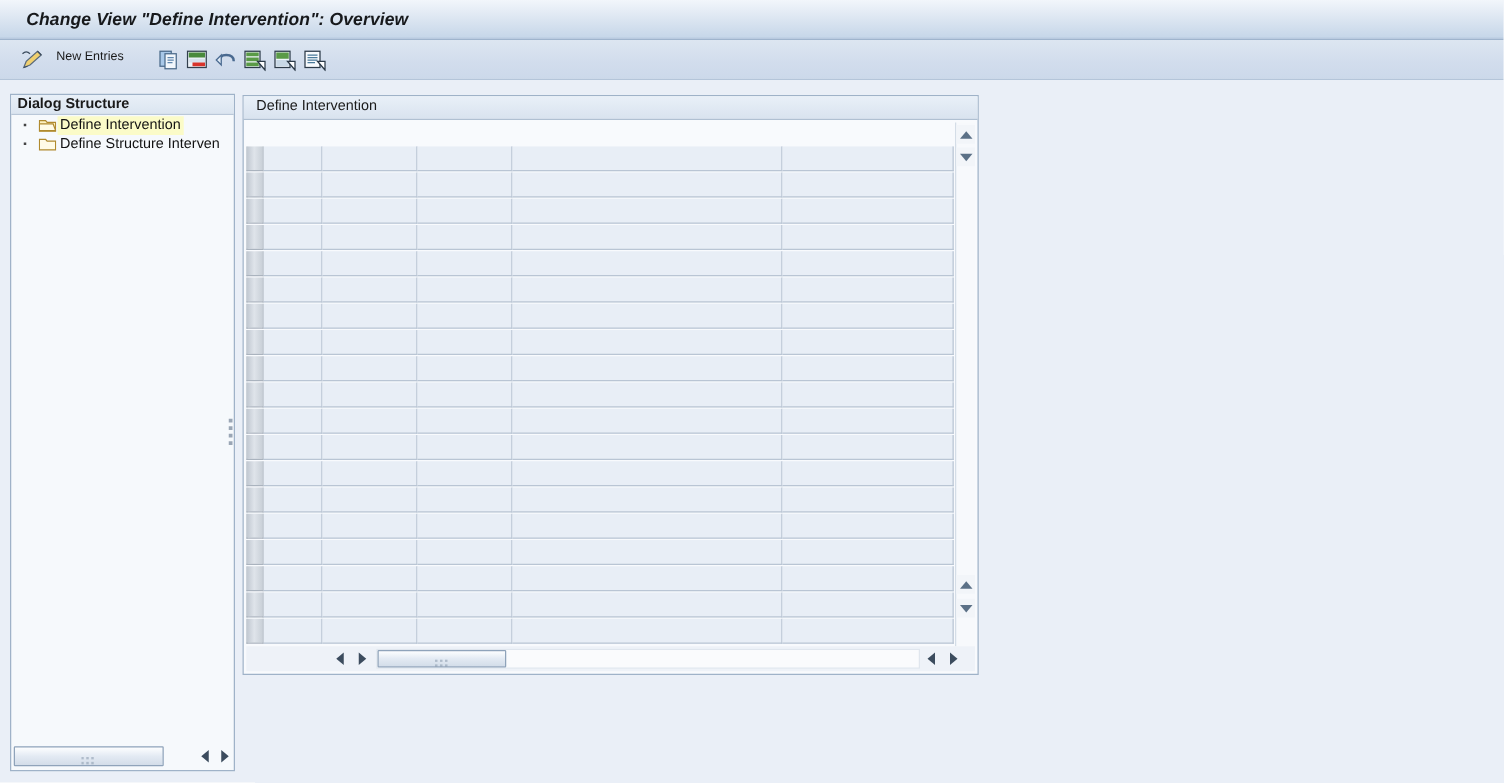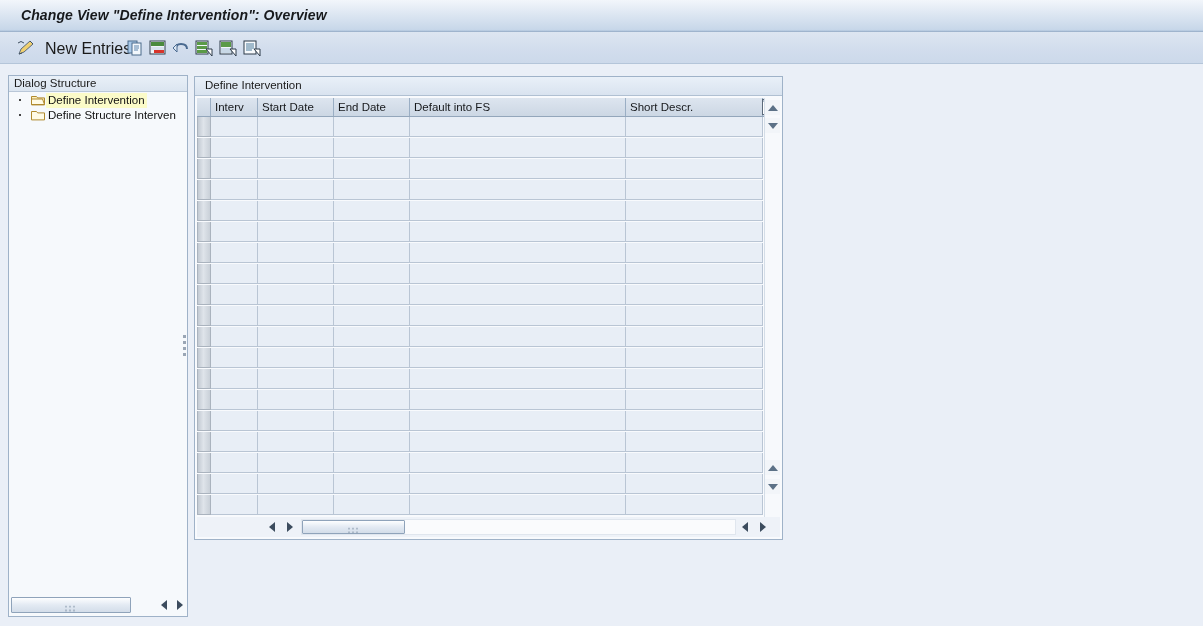--- a/index.html
+++ b/index.html
@@ -52,21 +52,21 @@
     box-sizing: border-box;
   }
   .tb-pencil {
     position: absolute;
     left: 16px; top: 7px;
     width: 20px; height: 18px;
   }
   .tb-newentries {
     position: absolute;
     left: 45px; top: 8px;
-    font-size: 16px;
+    font-size: 10px;
     color: #1a1a1a;
     white-space: nowrap;
     cursor: default;
   }
   .tb-icon {
     position: absolute;
     top: 7px;
     width: 18px; height: 18px;
   }
   .watermark {
@@ -104,20 +104,21 @@
     background: linear-gradient(to bottom, #e9f0f8 0%, #dbe5f0 100%);
     border-bottom: 1px solid #b9c7d8;
     box-sizing: border-box;
   }
   .dlg-header-text {
     position: absolute;
     left: 5px; top: 1px;
     font-size: 11.5px;
     color: #1a1a1a;
     white-space: nowrap;
+    font-weight: bold;
   }
   .tree {
     position: absolute;
     left: 0; top: 17px;
     width: 178px;
   }
   .tree-row {
     position: relative;
     height: 15px;
     white-space: nowrap;
@@ -450,35 +451,20 @@
         <i style="top:12px"></i>
         <i style="top:18px"></i>
     </div>
 
     <div class="tbl-panel">
       <div class="tbl-title">
         <div class="tbl-title-text">Define Intervention</div>
       </div>
 
       <div class="grid">
-        <div class="grid-head">
-            <div class="hcell corner" style="left: 0px; width: 14px;"></div>
-            <div class="hcell" style="left: 14px; width: 47px;">Interv</div>
-            <div class="hcell" style="left: 61px; width: 76px;">Start Date</div>
-            <div class="hcell" style="left: 137px; width: 76px;">End Date</div>
-            <div class="hcell" style="left: 213px; width: 216px;">Default into FS</div>
-            <div class="hcell" style="left: 429px; width: 137px;">Short Descr.</div>
-            <div class="grid-settings"><svg width="15" height="14" viewBox="0 0 15 14">
-                <rect x="0" y="0" width="15" height="14" fill="#ffffff"></rect>
-                <rect x="1" y="2" width="3" height="11" fill="#f5d232"></rect>
-                <rect x="6" y="2" width="3" height="11" fill="#3c8fd8"></rect>
-                <rect x="11" y="2" width="3" height="11" fill="#f5d232"></rect>
-                <rect x="0" y="0" width="15" height="2" fill="#b8c4d2"></rect>
-              </svg></div>
-          </div>
         <div class="grid-body">
             <div class="grow">
               <div class="rowsel"></div>
               <div class="gcell" style="left: 14px; width: 47px;"></div>
               <div class="gcell" style="left: 61px; width: 76px;"></div>
               <div class="gcell" style="left: 137px; width: 76px;"></div>
               <div class="gcell" style="left: 213px; width: 216px;"></div>
               <div class="gcell" style="left: 429px; width: 137px;"></div>
             </div>
             <div class="grow">

